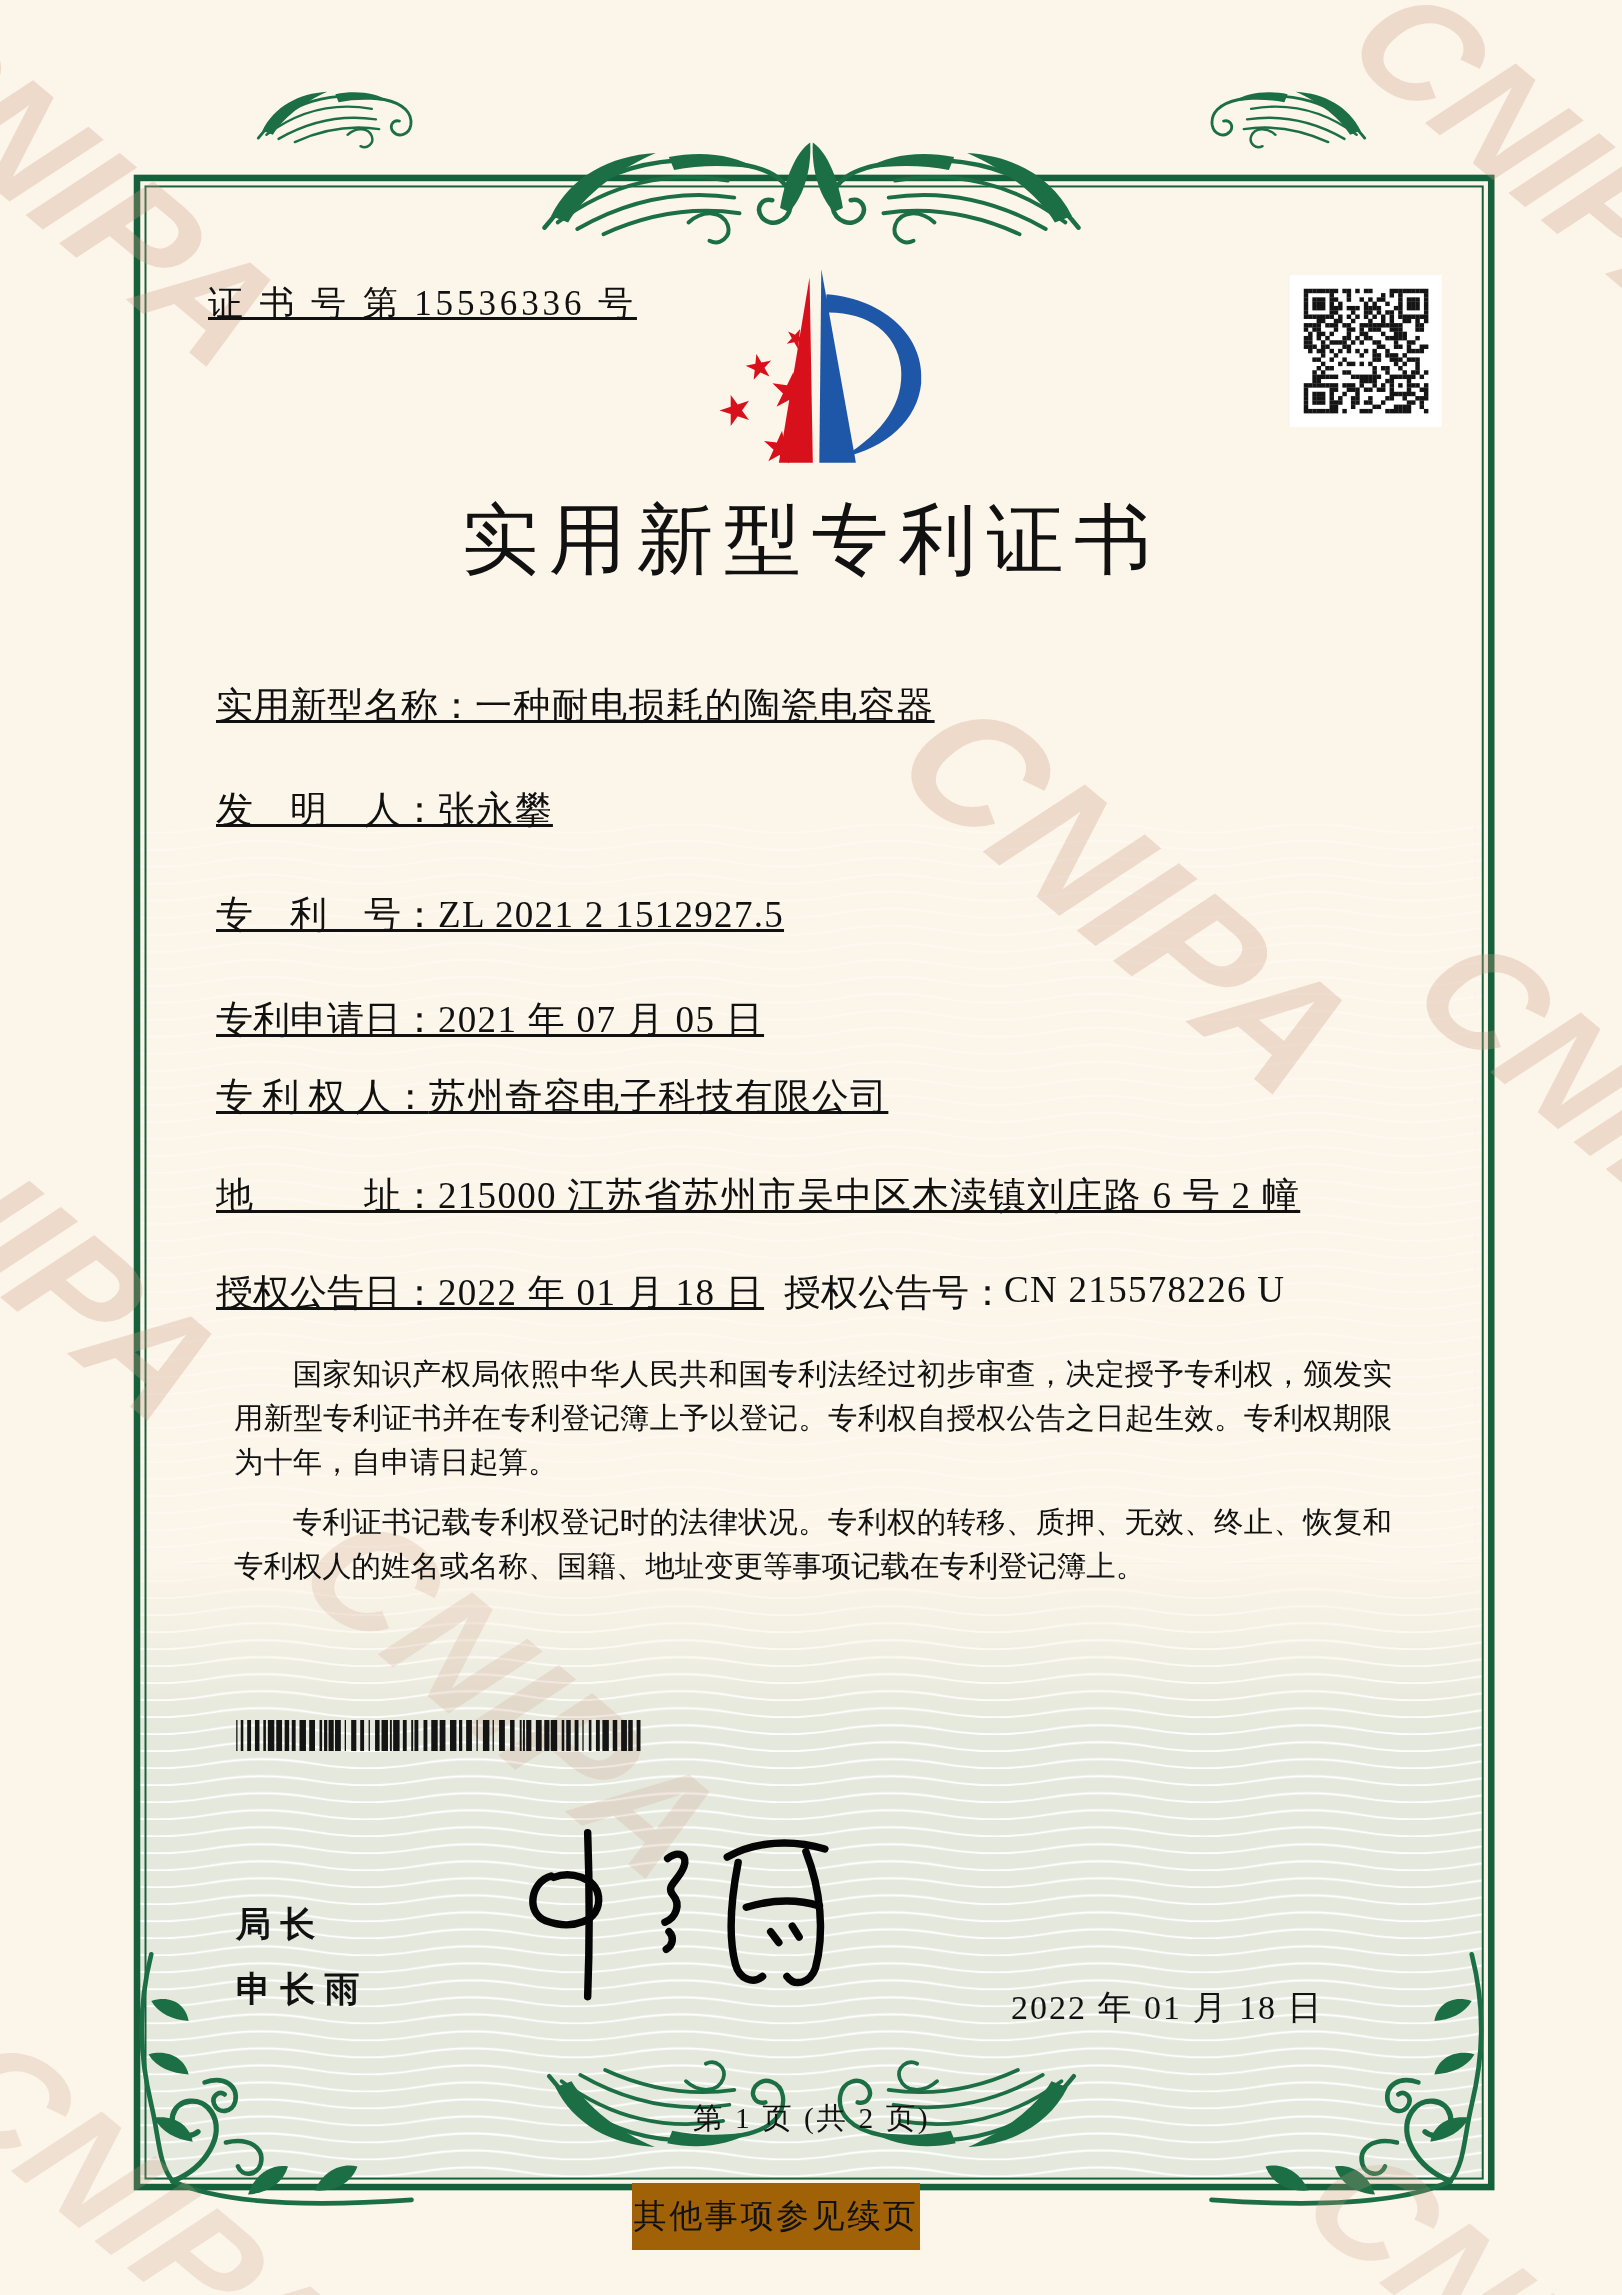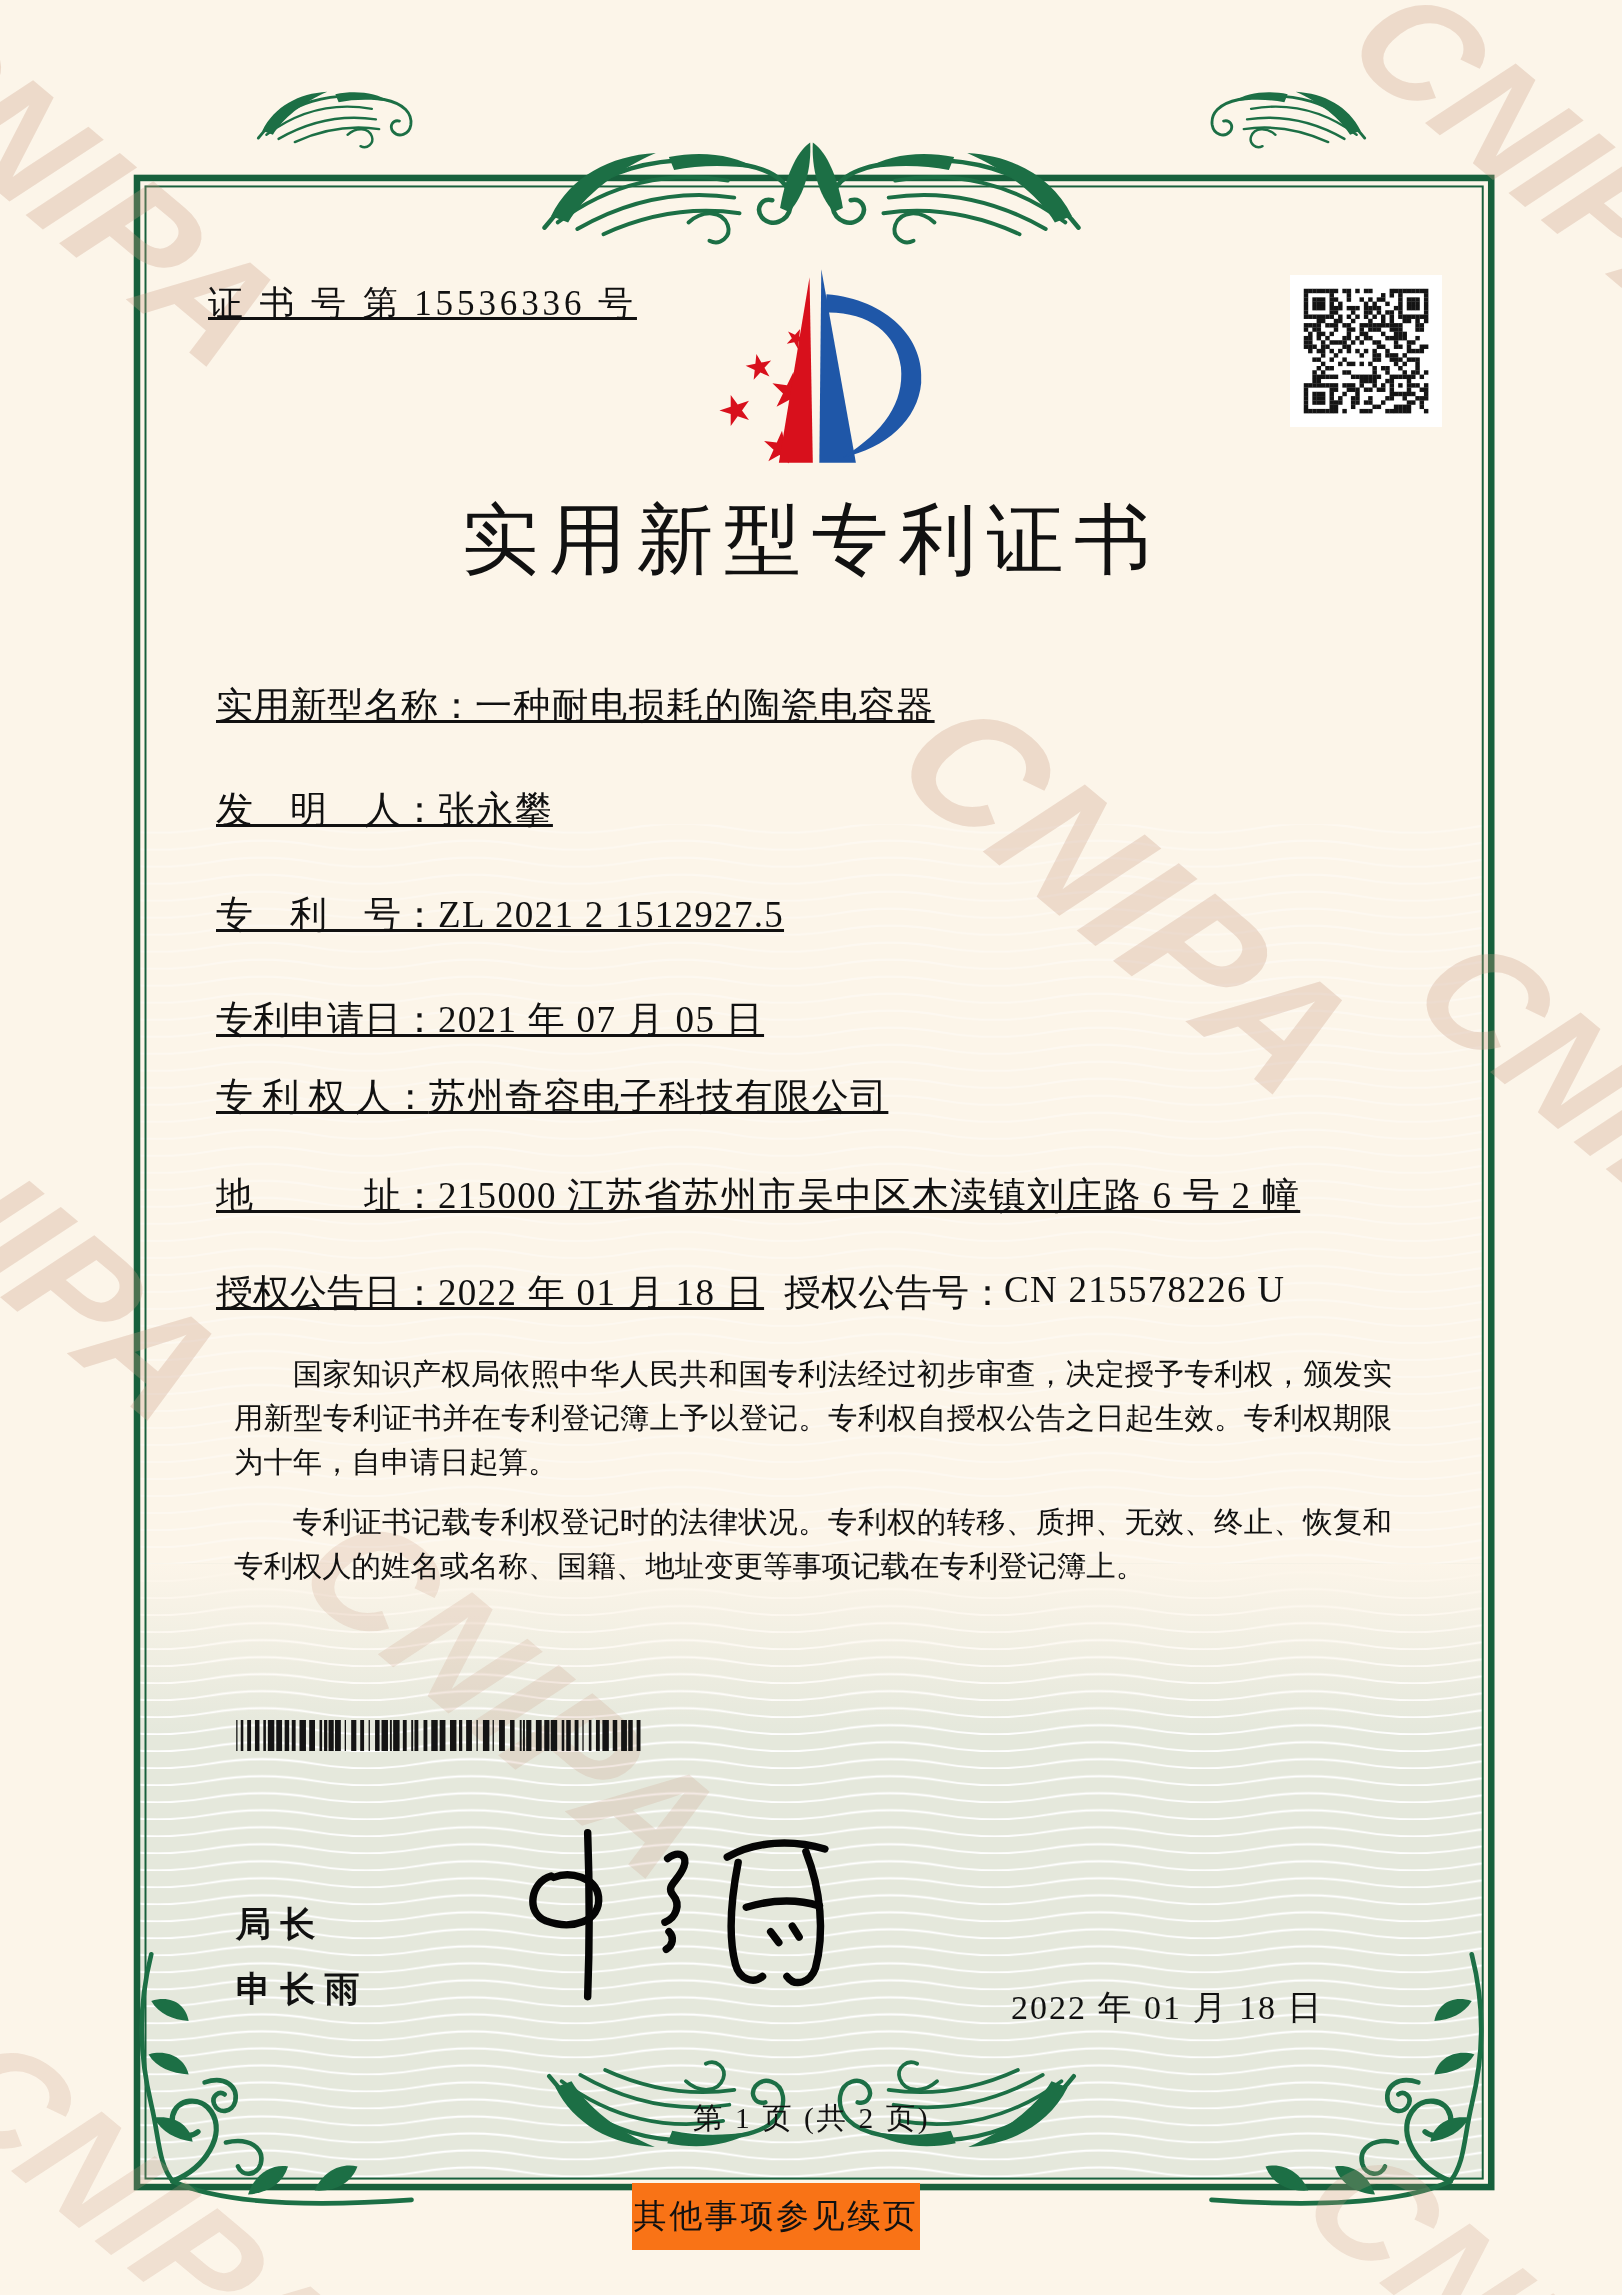--- a/index.html
+++ b/index.html
@@ -15,21 +15,21 @@
   .row{left:216px;width:1217px;font-size:37px;text-decoration:underline;}
   .row .val{letter-spacing:1.3px;}
   .body-text{position:absolute;z-index:3;left:218px;top:1336px;width:1190px;
              font-size:29.4px;line-height:44px;text-align:justify;}
   .body-text p{margin:16px;text-indent:2em;}
   .sig-label{font-family:Liberation Mono, monospace;font-weight:600;
              font-size:35px;letter-spacing:9.2px;margin-top:36px;}
   .date{left:1011px;top:1985px;font-size:34px;letter-spacing:2px;}
   .pageinfo{left:0;right:0;top:2099px;text-align:center;font-size:29.4px;letter-spacing:2.6px;}
   .contband{position:absolute;z-index:5;left:632px;top:2183px;width:288px;height:67px;
-            background:#f97316;display:flex;align-items:center;justify-content:center;}
+            background:#a16207;display:flex;align-items:center;justify-content:center;}
   .contband span{font-size:33px;letter-spacing:2.6px;}
   .qrbox{position:absolute;z-index:3;left:1290px;top:275px;width:152px;height:152px;background:#ffffff;}
   .logo{position:absolute;z-index:3;left:691px;top:255px;}
   .sig{position:absolute;z-index:4;left:486px;top:1823px;}
   .barcode{position:absolute;z-index:3;left:232px;top:1720px;}
 </style>
 </head>
 <body>
 
 <div class="page">

